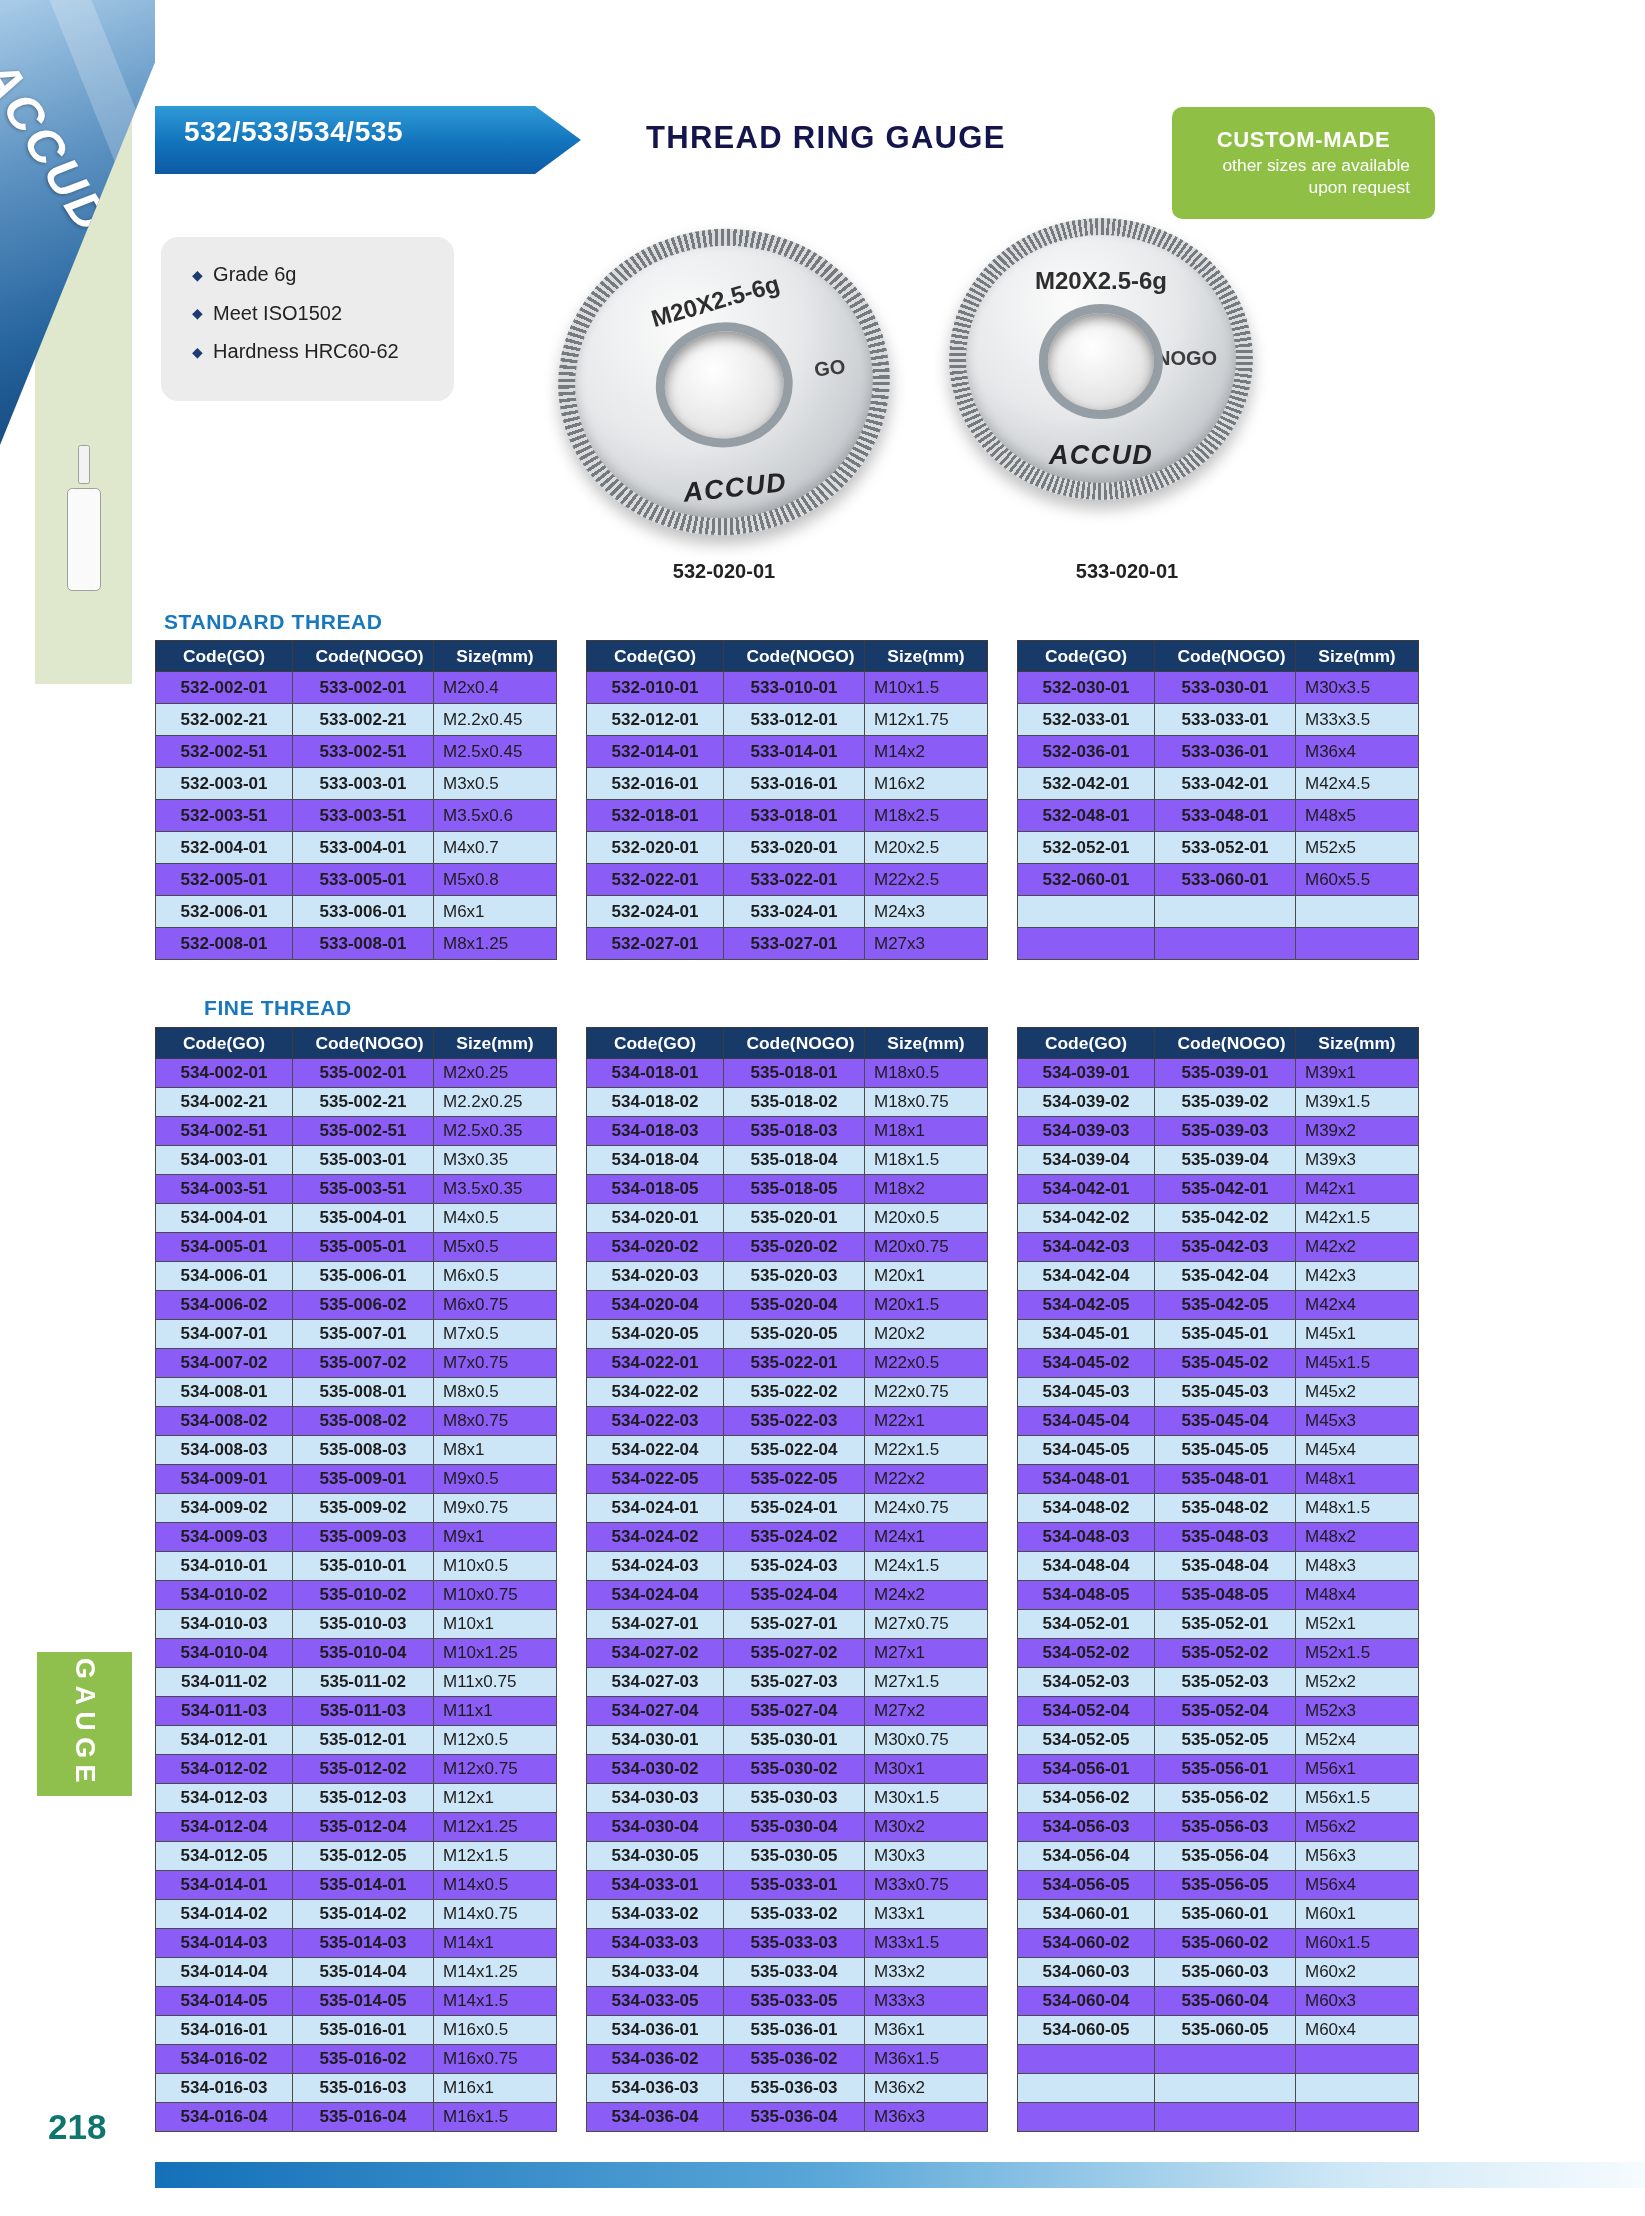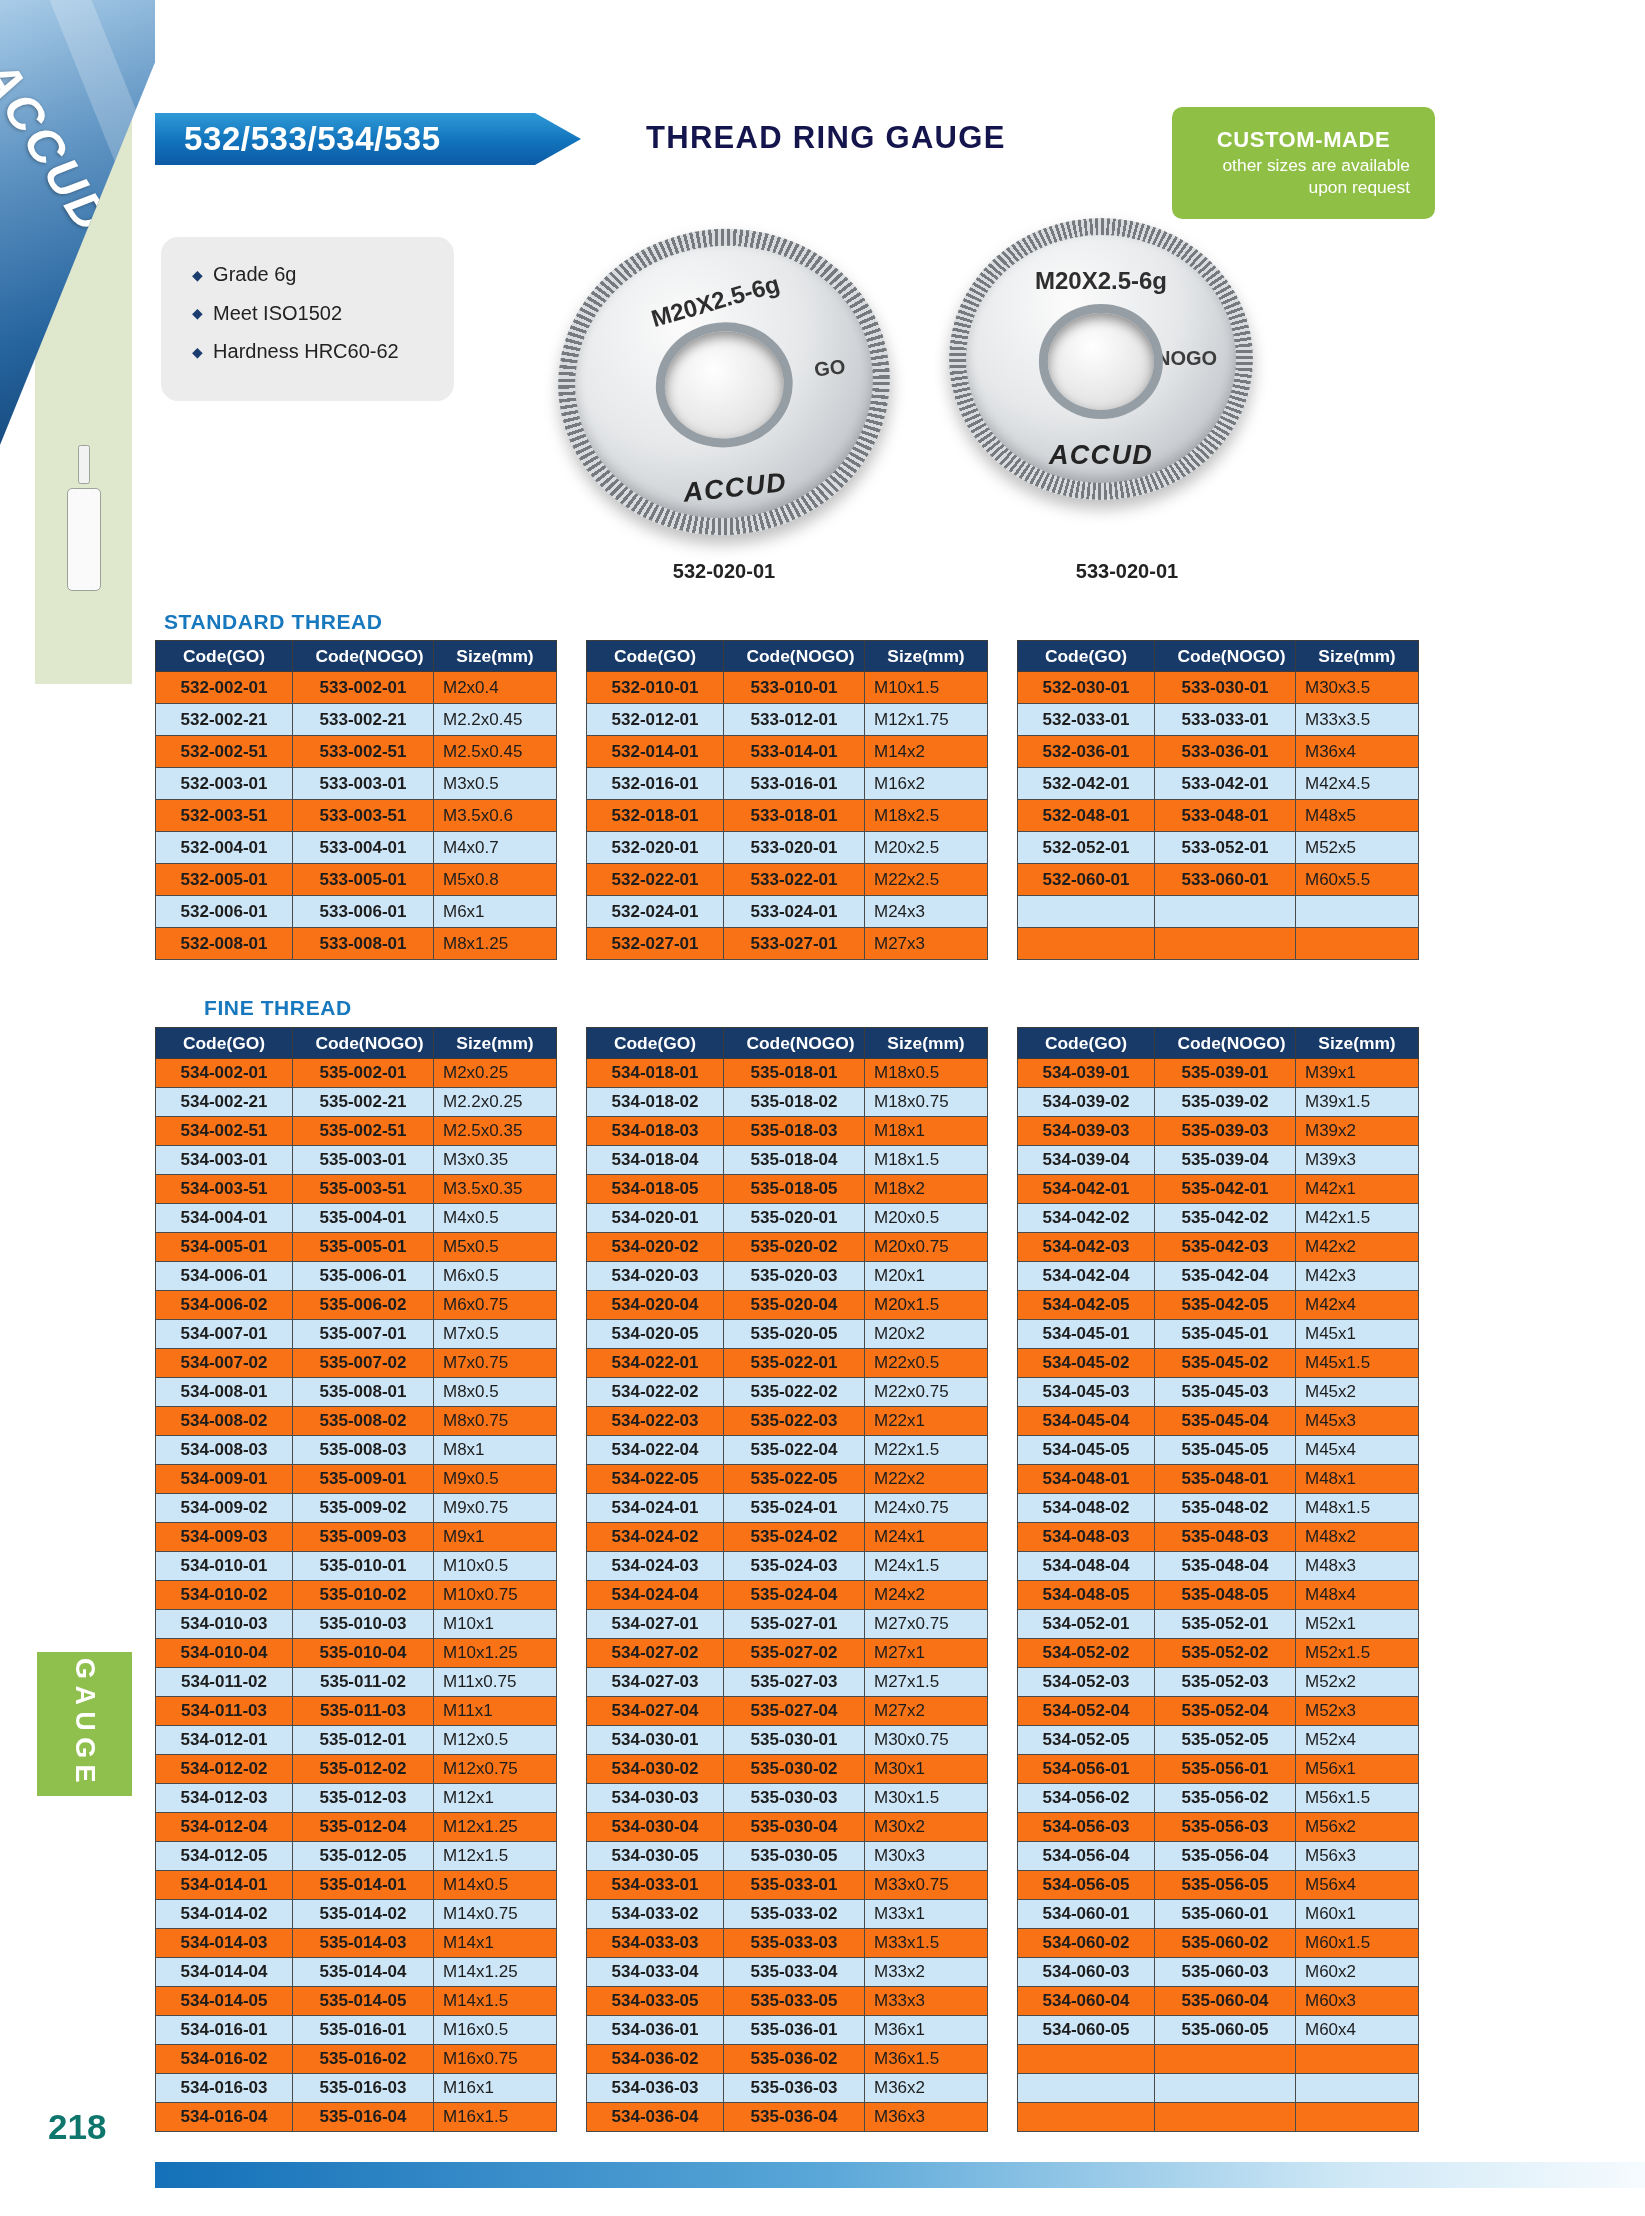--- a/index.html
+++ b/index.html
@@ -18,24 +18,24 @@
      text-shadow:0 1.3px 3.9px rgba(0,0,0,.35); }
   .plug-icon { position:absolute; left:64px; top:445px; width:40px; height:161px; }
   .plug-icon .stem { width:11.6px; height:39px; margin:0 auto; background:#f2f2f2; border:1.3px solid #9aa29a; border-radius:2.6px; }
   .plug-icon .body { width:34px; height:103px; margin:3.9px auto 0; background:#fafafa; border:1.3px solid #9aa29a; border-radius:5.2px; }
   .gauge-tab { position:absolute; left:37px; top:1652px; width:95px; height:144px; background:#8fbf4d;
      display:flex; align-items:center; justify-content:center; }
   .gauge-tab span { writing-mode:vertical-rl; color:#fff; font-size:27px; font-weight:bold; letter-spacing:6.4px; }
   .page-number { position:absolute; left:48px; top:2107px; font-size:35px; color:#0f766e;font-weight:bold; }
 
   
-  .model-banner { position:absolute; left:155px; top:113px; width:426px; height:52px;
+  .model-banner { position:absolute; left:155px; top:106px; width:426px; height:68px;
      clip-path:polygon(0 0,calc(100% - 46px) 0,100% 50%,calc(100% - 46px) 100%,0 100%);
      background:linear-gradient(180deg,#2f9ad7 0%,#1173bb 55%,#0d5aa5 100%);
-     color:#fff; font-size:33px; font-weight:bold; line-height:52px; padding-left:29px; letter-spacing:0.6px; }
+     color:#fff; font-size:28px; font-weight:bold; line-height:52px; padding-left:29px; letter-spacing:0.6px; }
   .page-title { position:absolute; left:618px; top:120px; font-size:31px; font-weight:bold; color:#15154e; letter-spacing:1.3px;margin-left:28px; }
   .badge { position:absolute; left:1172px; top:107px; width:263px; height:112px; background:#8fc045; border-radius:10.3px;
      color:#fff; text-align:center; padding-top:20px; }
   .badge .badge-title { font-size:22px; font-weight:bold; letter-spacing:0.6px; }
   .badge .badge-sub { font-size:17.4px; margin:2px auto 0; width:213px; line-height:1.25;text-align:right; }
 
   
   .features { position:absolute; left:161px; top:237px; width:293px; height:164px; background:#ececec; border-radius:17px; padding:26px 0 0 31px; }
   .feature-item { display:flex; align-items:center; margin-bottom:15.5px; }
   .feature-item .diamond { color:#1a3c6e; font-size:14px; margin-right:10.3px; }
@@ -62,21 +62,21 @@
   .code-a { left:558px; top:560px; width:332px; }
   .code-b { left:975px; top:560px; width:304px; }
 
   
   .section-title { position:absolute; font-size:21px; font-weight:bold; color:#1878be; letter-spacing:0.6px; }
   .title-standard { left:164px; top:610px;text-align:right; }
   .title-fine { left:164px; top:996px;margin-left:40px; }
   .tables { position:absolute; left:155px; display:flex; gap:29px; align-items:flex-start; }
   .tables-standard { top:640px; }
   .tables-fine { top:1027px; }
-  table.gauge-table { width:400px; border-collapse:collapse; table-layout:fixed; background:#f97316; border:1.3px solid #3c3c3c; }
+  table.gauge-table { width:400px; border-collapse:collapse; table-layout:fixed; background:#8b5cf6; border:1.3px solid #3c3c3c; }
   table.gauge-table th { background:#173a68; color:#fff; font-size:17.4px; font-weight:bold; border:0.6px solid #3c3c3c; height:31px; }
   table.gauge-table th:nth-child(1){ width:137px; } table.gauge-table th:nth-child(2){ width:141px;padding-left:13px; } table.gauge-table th:nth-child(3){ width:123px; }
   table.gauge-table td { border:0.6px solid #4a4a4a; font-size:17px; color:#1d1d1d; text-align:center; }
   table.std td { height:32px; }
   table.fin td { height:29px; }
   table.gauge-table td.code { font-weight:bold; }
   table.gauge-table td.size { text-align:left; padding-left:9px; font-weight:normal; }
   table.gauge-table tbody tr:nth-child(even) { background:#cde6f7; }
 
   

